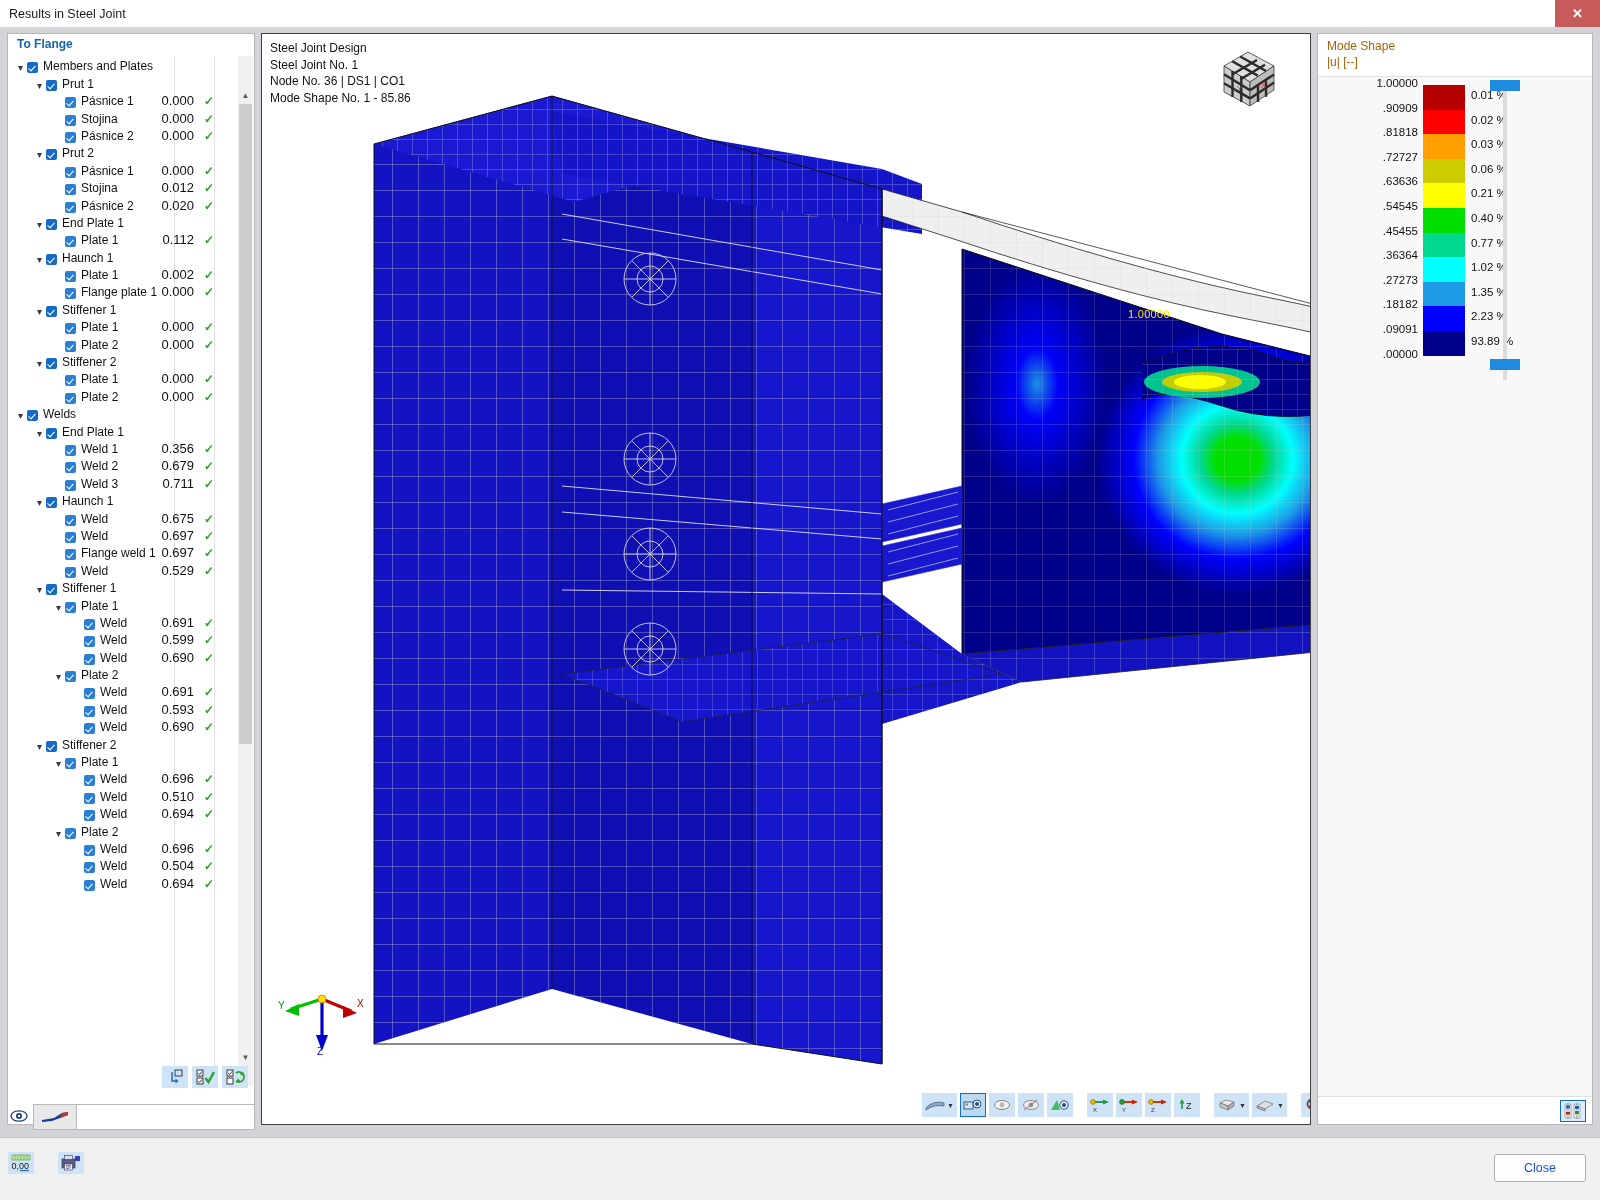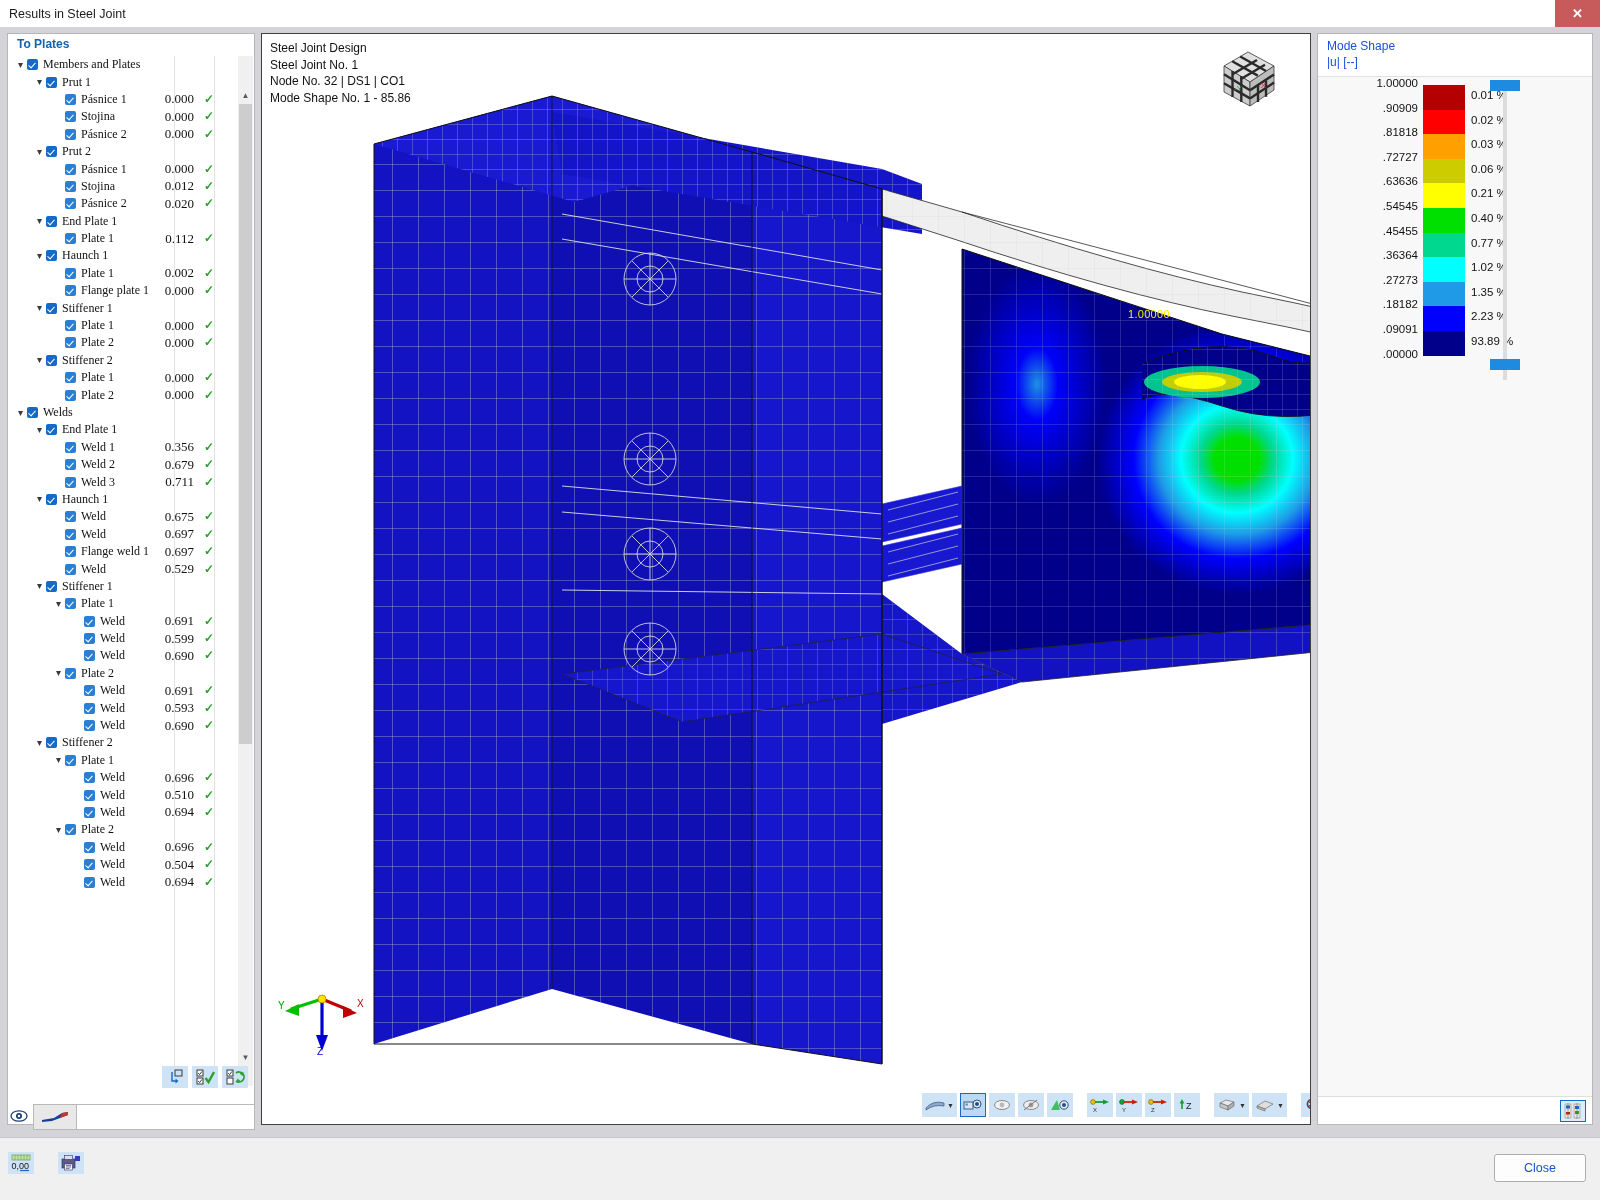--- a/index.html
+++ b/index.html
@@ -47,23 +47,22 @@
     line-height:20px;
   }
   #tree-wrap {
     position:absolute; left:0; top:22px; width:246px; height:1030px;
     overflow:hidden;
   }
   #tree {
     position:relative; width:228px;
   }
   .trow {
-    position:relative; height:17.4px; display:flex; align-items:center;
+    position:relative; height:17.4px; display:flex; align-items:flex-end;
     white-space:nowrap;
-    font-family:Liberation Serif, serif;
   }
   .chev {
     width:13px; min-width:13px; text-align:center; color:#3a3a3a;
     font-size:9px; line-height:1;
   }
   .chev.open::before { content:"\25BE"; font-size:10px; }
   .cbox {
     width:11px; height:11px; min-width:11px; border-radius:2px;
     background:#1569c7; position:relative; margin-right:5px;
   }
@@ -164,21 +163,21 @@
   .tbbtn .carat { margin-left:2px; font-size:7px; color:#333; }
   .tb-gap { width:8px; }
 
   
   #right-panel {
     position:absolute; left:1317px; top:6px; width:276px; height:1092px;
     background:#ffffff; border:1px solid #b6b6bb;
     overflow:hidden;
   }
   #legend-title {
-    position:absolute; left:9px; top:5px; font-size:12px; color:#1d4ed8;
+    position:absolute; left:9px; top:5px; font-size:12px; color:#a16207;
     line-height:15.5px;
   }
   #legend-hr {
     position:absolute; left:0; top:42px; width:100%; height:1px; background:#e0e0e0;
   }
   #legend-area {
     position:absolute; left:0; top:43px; width:100%; height:1038px;
     background:#f8f8f8;
   }
   #legend-scale { position:absolute; left:25px; top:8px; width:200px; }
@@ -233,21 +232,21 @@
 <body>
 
 <div id="titlebar">
   <span class="title">Results in Steel Joint</span>
   <div id="close-x">✕</div>
 </div>
 
 <div id="dialog-body">
 
   <div id="left-panel">
-    <div id="to-display-hdr">To Plates</div>
+    <div id="to-display-hdr">To Flange</div>
     <div class="col-sep" id="sep1"></div>
     <div class="col-sep" id="sep2"></div>
 
     <div id="tree-wrap">
       <div id="tree">
           <div class="trow">
             <span style="width: 6px; min-width: 6px;"></span>
             <span class="chev open"></span>
             <span class="cbox"></span>
             <span class="tlabel">Members and Plates</span>
@@ -798,21 +797,21 @@
       </g>
 
       <path d="M112 110 L290 62 L490 118 L620 155 L620 1030 L490 1010 L112 1010 Z" fill="none" stroke="#111" stroke-width="1"></path>
 
       <path d="M700 178 L1184 305" fill="none" stroke="#111" stroke-width="0.7"></path>
     </svg>
 
     <div id="vp-head">
       <div>Steel Joint Design</div>
       <div>Steel Joint No. 1</div>
-      <div>Node No. 32 | DS1 | CO1</div>
+      <div>Node No. 36 | DS1 | CO1</div>
       <div>Mode Shape No. 1 - 85.86</div>
     </div>
 
     <div id="maxlabel">1.00000</div>
 
     <div id="navcube">
       <svg width="72" height="72" viewBox="0 0 72 72">
         <g stroke="#3a3a3a" stroke-width="0.8">
           <polygon points="12,24 36,10 62,24 38,40" fill="#e0e0e0"></polygon>
           <polygon points="12,24 38,40 38,64 12,50" fill="#cccccc"></polygon>

